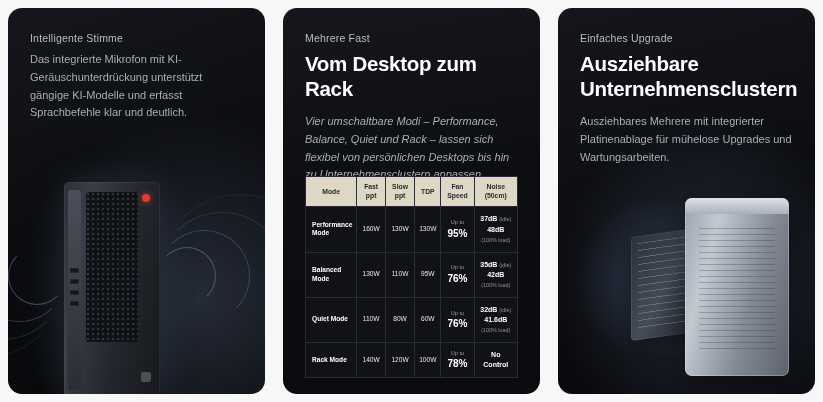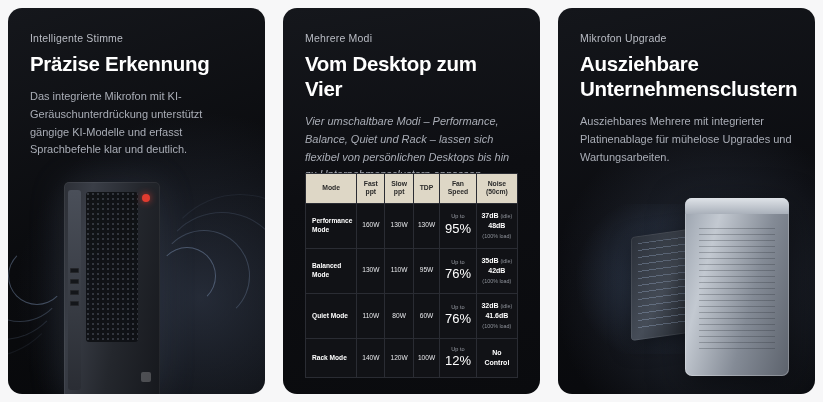--- a/index.html
+++ b/index.html
@@ -172,21 +172,21 @@
     line-height: 1.3;
   }
   table.modes td.mode-name {
     text-align: left;
     padding-left: 6px;
     font-weight: 700;
     color: #ffffff;
     width: 22%;
   }
   .upto { color: #9a9ea6; font-size: 5.6px; display: block; }
-  .big { font-weight: 400; font-size: 13px; color: #ffffff; }
+  .big { font-weight: 700; font-size: 10px; color: #ffffff; }
   .nval { font-weight: 700; font-size: 7px; color: #ffffff; }
   .nsub { color: #8d9199; font-size: 5.4px; }
   .nline { display: block; line-height: 1.45; }
 
   
   .art3 { position: absolute; inset: 0; z-index: 2; }
   .chassis {
     position: absolute;
     right: 26px;
     bottom: 18px;
@@ -265,29 +265,28 @@
           <i></i>
             <i></i>
             <i></i>
             <i></i>
         </div>
         <div class="logo-dot"></div>
       </div>
     </div>
     <div class="card-inner">
       <div class="eyebrow">Intelligente Stimme</div>
-      <div class="headline">Präzise Erkennung</div>
       <div class="body-copy">Das integrierte Mikrofon mit KI-Geräuschunterdrückung unterstützt gängige KI-Modelle und erfasst Sprachbefehle klar und deutlich.</div>
     </div>
   </div>
 
   <div class="card card-2">
     <div class="card-inner">
-      <div class="eyebrow">Mehrere Modi</div>
-      <div class="headline">Vom Desktop zum Vier</div>
+      <div class="eyebrow">Mehrere Fast</div>
+      <div class="headline">Vom Desktop zum Rack</div>
       <div class="body-copy">Vier umschaltbare Modi – Performance, Balance, Quiet und Rack – lassen sich flexibel von persönlichen Desktops bis hin zu Unternehmensclustern anpassen.</div>
     </div>
     <div class="table-wrap">
       <table class="modes">
         <thead>
           <tr>
             <th>Mode</th>
             <th>Fast ppt</th>
             <th>Slow ppt</th>
             <th>TDP</th>
@@ -344,21 +343,21 @@
               <span class="nsub">(100% load)</span></span>
             </td>
           </tr>
           <tr>
             <td class="mode-name">Rack Mode</td>
             <td>140W</td>
             <td>120W</td>
             <td>100W</td>
             <td>
               <span class="upto">Up to</span>
-              <span class="big">12%</span>
+              <span class="big">78%</span>
             </td>
             <td>
               <span class="nline"><span class="nval">No Control</span></span>
             </td>
           </tr>
         </tbody>
       </table>
     </div>
   </div>
 
@@ -372,19 +371,19 @@
         <div class="arrow"></div>
         <div class="arrow"></div>
         <div class="arrow"></div>
       </div>
       <div class="chassis">
         <div class="top-face"></div>
         <div class="vents"></div>
       </div>
     </div>
     <div class="card-inner">
-      <div class="eyebrow">Mikrofon Upgrade</div>
+      <div class="eyebrow">Einfaches Upgrade</div>
       <div class="headline">Ausziehbare Unternehmensclustern</div>
       <div class="body-copy">Ausziehbares Mehrere mit integrierter Platinenablage für mühelose Upgrades und Wartungsarbeiten.</div>
     </div>
   </div>
 
 </div>
 
 </body></html>

